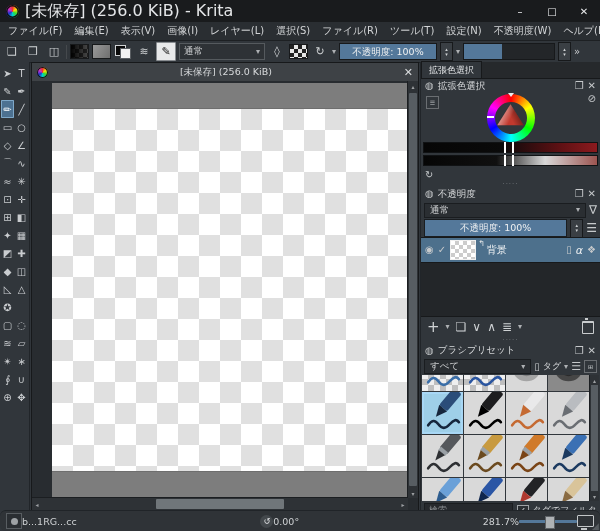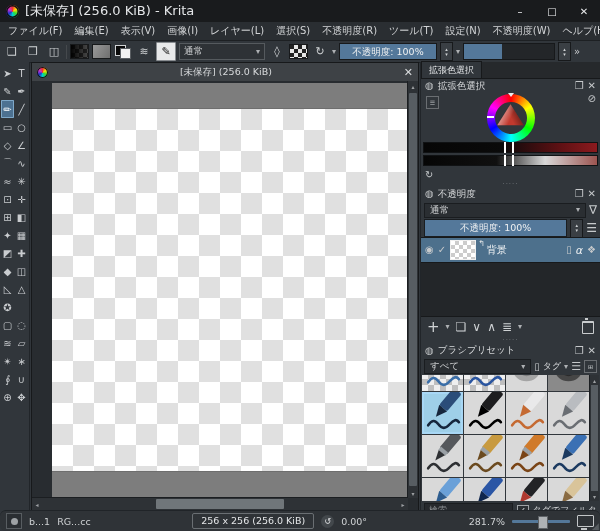--- a/index.html
+++ b/index.html
@@ -6,21 +6,21 @@
   .app{position:relative;width:600px;height:531px;background:#31363b;overflow:hidden;
        font-family:"DejaVu Sans","Liberation Sans",sans-serif;color:#d4d6d8;
        -webkit-font-smoothing:antialiased;}
   .icon{display:inline-flex;align-items:center;justify-content:center;color:#c6c9cb;font-size:10px;line-height:1;}
   .sp{flex:1;}
 
   
   .titlebar{position:absolute;top:0;left:0;right:0;height:22px;background:#191b1d;display:flex;align-items:center;}
   .app-logo{width:13px;height:13px;margin:0 6px;border-radius:50%;
       background:conic-gradient(#e33,#fd0,#3d3,#0cc,#23c,#c3c,#e33);box-shadow:inset 0 0 0 1.5px #101112;}
-  .title-text{font-size:13px;color:#e4e6e8;}
+  .title-text{font-size:16px;color:#e4e6e8;}
   .win-controls{margin-left:auto;display:flex;height:100%;}
   .win-btn{width:32px;height:100%;display:flex;align-items:center;justify-content:center;font-size:10px;color:#eceeef;}
 
   
   .menubar{position:absolute;top:22px;left:0;right:0;height:18px;background:#2a2e32;border-bottom:1px solid #1d2023;
       display:flex;align-items:center;padding-left:2px;}
   .menu-item{font-size:10px;padding:0 6px;color:#d2d4d6;white-space:nowrap;}
 
   
   .toolbar{position:absolute;top:41px;left:0;right:0;height:21px;background:#31363b;border-bottom:1px solid #202428;
@@ -137,21 +137,21 @@
   .pscroll .thumb{position:absolute;left:1px;right:1px;top:10px;bottom:10px;background:#575d62;}
   .search-row{height:15px;display:flex;align-items:center;gap:4px;padding:0 3px;margin-top:2px;flex:none;}
   .search-box{flex:1;height:13px;background:#26292d;border:1px solid #1a1d20;font-size:9px;color:#8a8e92;
       display:flex;align-items:center;padding:0 4px;}
   .cbx{width:10px;height:10px;border:1px solid #9ea2a5;display:inline-flex;align-items:center;justify-content:center;
       font-size:8px;color:#eef0f2;background:#2a2e32;}
   .cbx-label{font-size:9px;color:#d2d4d6;white-space:nowrap;}
 
   
   .statusbar{position:absolute;left:0;right:0;bottom:0;height:20px;background:#2f3337;border-top:1px solid #202428;
-      display:flex;align-items:center;gap:7px;padding:0 6px;font-size:9.5px;color:#cfd2d4;border-radius:6px;}
+      display:flex;align-items:center;padding:0 6px;font-size:9.5px;color:#cfd2d4;border-radius:6px;}
   .chip{width:14px;height:14px;border:1px solid #585d61;background:#2a2e32;display:inline-flex;align-items:center;justify-content:center;flex:none;}
   .chip::after{content:"";width:7px;height:7px;border-radius:50%;background:#9ea2a5;}
   .dims{border:1px solid #6a6f73;border-radius:2px;padding:0 8px;height:14px;line-height:14px;color:#e4e6e8;}
   .rot{width:13px;height:13px;border-radius:50%;background:#43484c;display:inline-flex;align-items:center;justify-content:center;
       font-size:8px;color:#e2e4e6;flex:none;}
   .zslider{position:relative;width:58px;height:3px;background:#54789a;border-radius:1px;flex:none;}
   .zslider .handle{position:absolute;left:45%;top:-4px;width:8px;height:11px;background:#aeb2b5;border:1px solid #5e6periode266;border:1px solid #5e6266;}
   .monitor{width:15px;height:10px;border:1.5px solid #c3c6c8;border-radius:1px;position:relative;flex:none;}
   .monitor::after{content:"";position:absolute;left:3px;bottom:-4px;width:6px;height:2px;background:#c3c6c8;}
   .grip{position:absolute;right:1px;bottom:0;font-size:9px;color:#565b5f;}
@@ -171,21 +171,21 @@
     </span>
   </div>
 
   <div class="menubar">
       <span class="menu-item">ファイル(F)</span>
       <span class="menu-item">編集(E)</span>
       <span class="menu-item">表示(V)</span>
       <span class="menu-item">画像(I)</span>
       <span class="menu-item">レイヤー(L)</span>
       <span class="menu-item">選択(S)</span>
-      <span class="menu-item">不透明度(R)</span>
+      <span class="menu-item">ファイル(R)</span>
       <span class="menu-item">ツール(T)</span>
       <span class="menu-item">設定(N)</span>
       <span class="menu-item">不透明度(W)</span>
       <span class="menu-item">ヘルプ(H)</span>
     </div>
 
   <div class="toolbar">
     <span class="tb-btn">❑</span>
     <span class="tb-btn">❒</span>
     <span class="tb-btn">◫</span>
@@ -552,21 +552,20 @@
       <span class="cbx">✓</span>
       <span class="cbx-label">タグでフィルタ</span>
     </div>
   </div>
 
   <div class="statusbar">
     <span class="chip"></span>
     <span>b...1</span>
     <span>RG...cc</span>
     <span class="sp"></span>
-    <span class="dims">256 x 256 (256.0 KiB)</span>
     <span class="rot">↺</span>
     <span>0.00°</span>
     <span class="sp"></span>
     <span>281.7%</span>
     <span class="zslider">
         <span class="handle"></span>
       </span>
     <span class="monitor"></span>
     <span class="grip">◢</span>
   </div>

